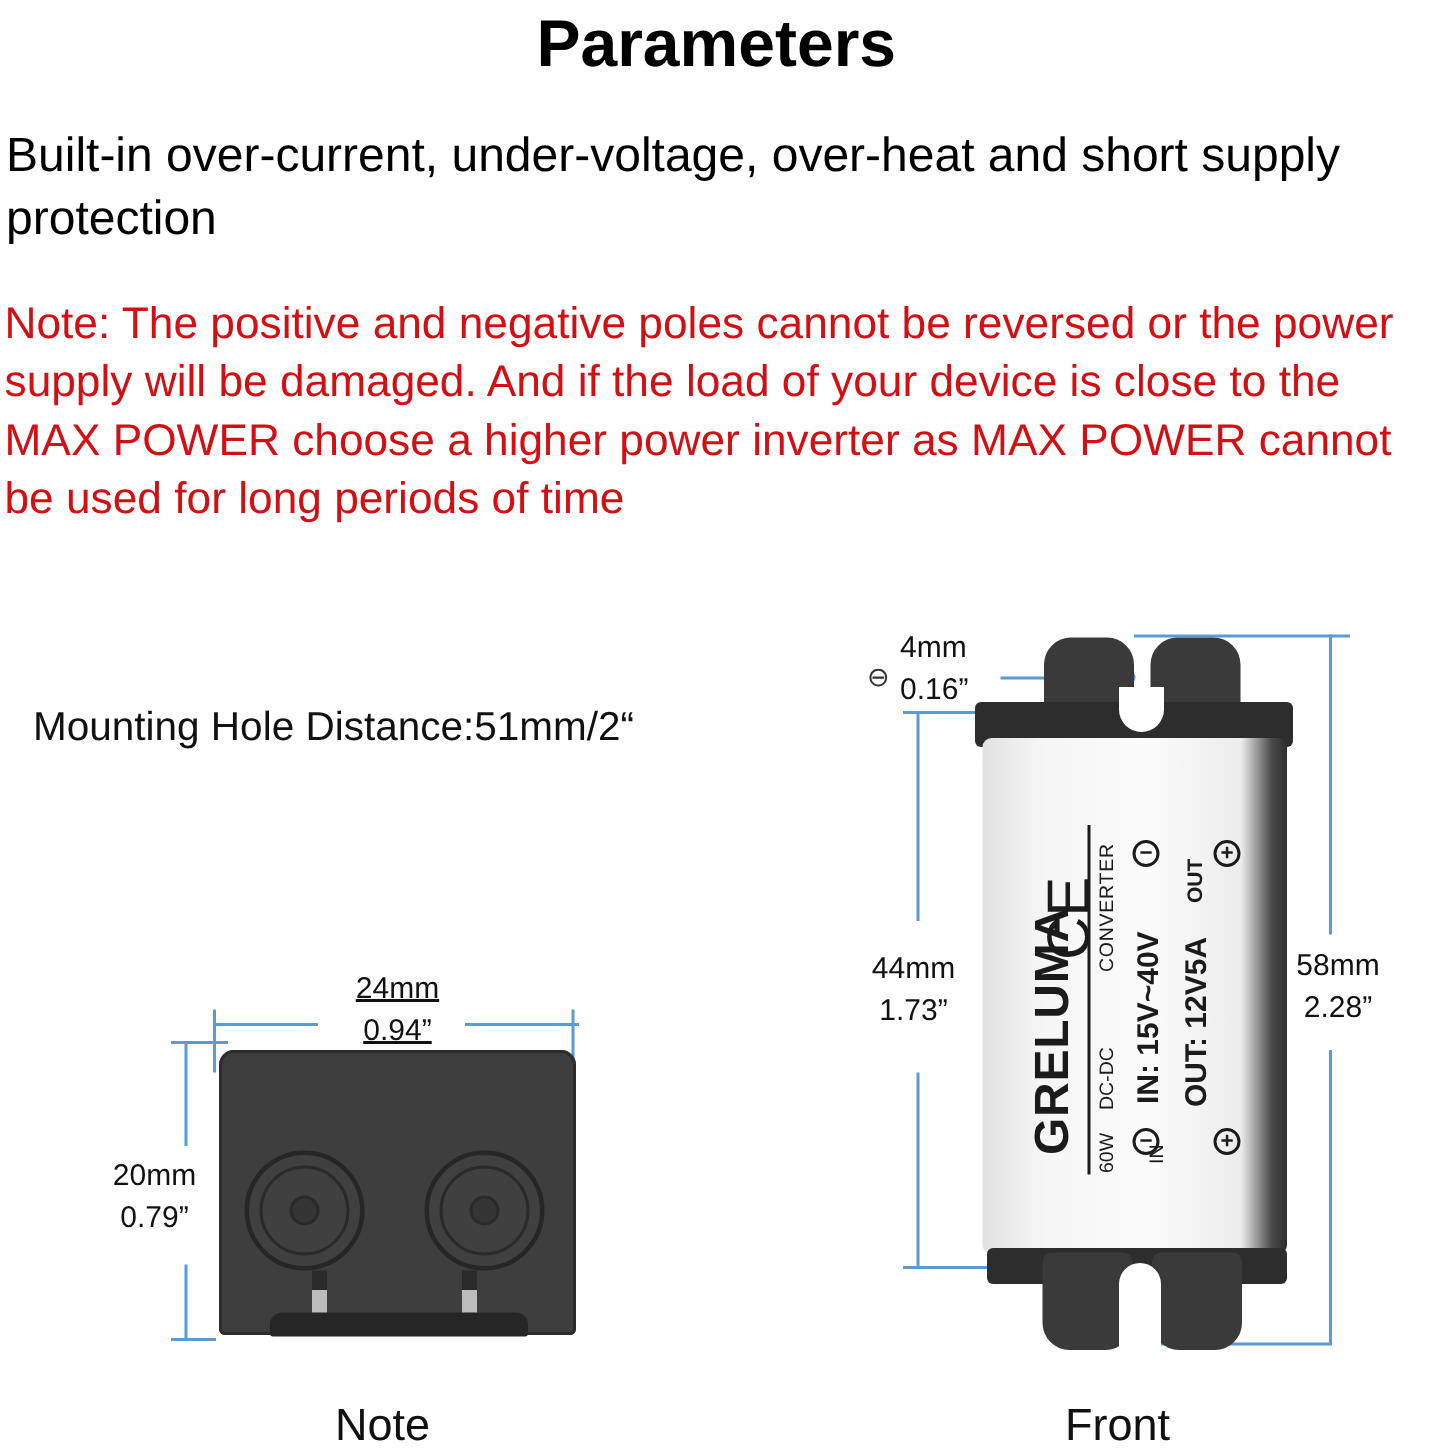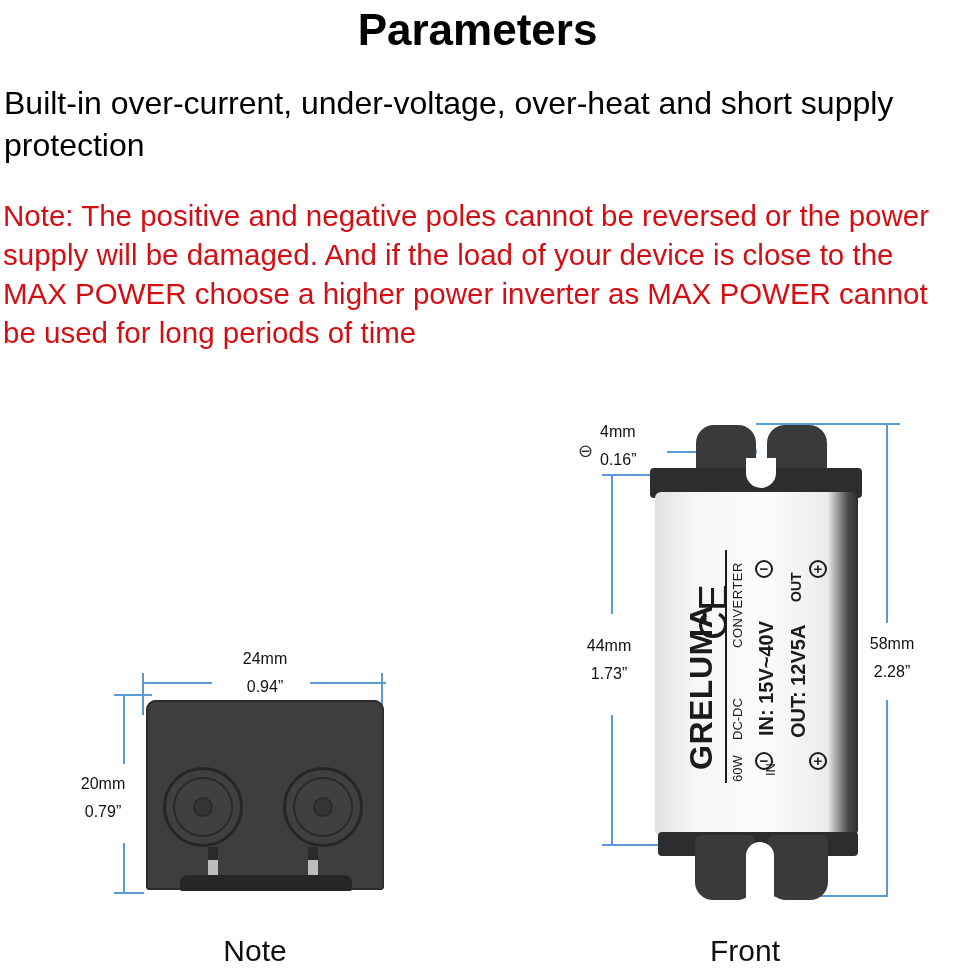--- a/index.html
+++ b/index.html
@@ -2,21 +2,21 @@
 <html><head>
 <meta charset="utf-8">
 <style>
   html, body { margin:0; padding:0; background:#ffffff; }
   body { width:955px; height:969px; position:relative; overflow:hidden; font-family:"Liberation Sans", sans-serif; color:#000; }
   .abs { position:absolute; }
   .title { left:0; width:955px; top:2px; text-align:center; font-size:44px; font-weight:bold; line-height:56px; }
   .intro { left:4px; top:82px; width:950px; font-size:32px; line-height:42px; }
   .note { left:3px; top:196px; width:950px; font-size:29.5px; line-height:39px; color:#d40f14; }
   .specs { left:22px; top:466px; font-size:27px; line-height:37px; color:#111; }
-  .dim { font-size:16px; line-height:28px; text-align:center; color:#111; }
+  .dim { font-size:20px; line-height:28px; text-align:center; color:#111; }
   .caption { font-size:30px; line-height:34px; text-align:center; color:#111; }
   .blue { background:#5b9bd5; }
   .hline { height:2px; }
   .vline { width:2px; }
   
   .side-body { left:146px; top:700px; width:238px; height:190px; background:#3e3e3e; border-radius:10px 10px 4px 4px; box-shadow: inset 0 0 0 2px #2c2c2c; }
   .boss { width:80px; height:80px; border-radius:50%; border:3px solid #262626; box-sizing:border-box; background:#404040; }
   .boss .ring { position:absolute; left:7px; top:7px; width:60px; height:60px; border-radius:50%; border:2px solid #2a2a2a; box-sizing:border-box; }
   .boss .hole { position:absolute; left:27px; top:27px; width:20px; height:20px; border-radius:50%; background:#353535; border:2px solid #2a2a2a; box-sizing:border-box; }
   .wire { width:10px; height:32px; background:linear-gradient(#2a2a2a 0 40%, #bdbdbd 40% 100%); }
@@ -30,24 +30,25 @@
   .sym { position:absolute; width:18px; height:18px; border:2px solid #1b1b1b; border-radius:50%; box-sizing:border-box; font-size:15px; line-height:14px; text-align:center; font-weight:bold; color:#1b1b1b; }
 </style>
 </head>
 <body>
 
 <div class="abs title">Parameters</div>
 <div class="abs intro">Built-in over-current, under-voltage, over-heat and short supply protection</div>
 <div class="abs note">Note: The positive and negative poles cannot be reversed or the power supply will be damaged. And if the load of your device is close to the MAX POWER choose a higher power inverter as MAX POWER cannot be used for long periods of time</div>
 
 <div class="abs specs">
+  <div>Mounting Hole Distance:51mm/2“</div>
 </div>
 
 <div>
-  <div class="abs dim" style="left:200px;top:645px;width:130px;">
+  <div class="abs dim" style="left:200px;top:645px;width:130px;text-decoration:underline;">
     <div>24mm</div>
     <div>0.94”</div>
   </div>
 
   <div class="abs blue hline" style="left:142px;top:682px;width:70px;"></div>
   <div class="abs blue hline" style="left:310px;top:682px;width:76px;"></div>
   <div class="abs blue vline" style="left:142px;top:673px;height:42px;"></div>
   <div class="abs blue vline" style="left:381px;top:673px;height:42px;"></div>
 
   <div class="abs blue hline" style="left:114px;top:694px;width:38px;"></div>

